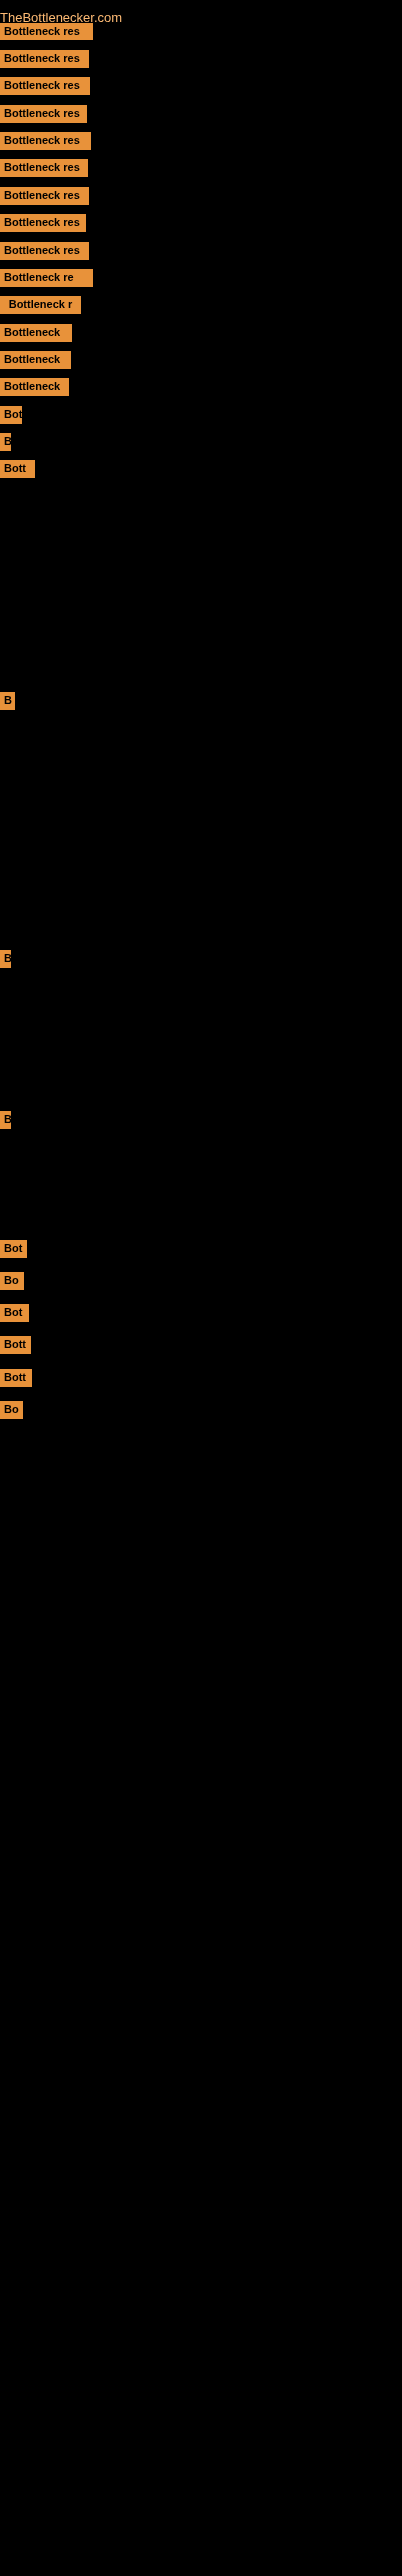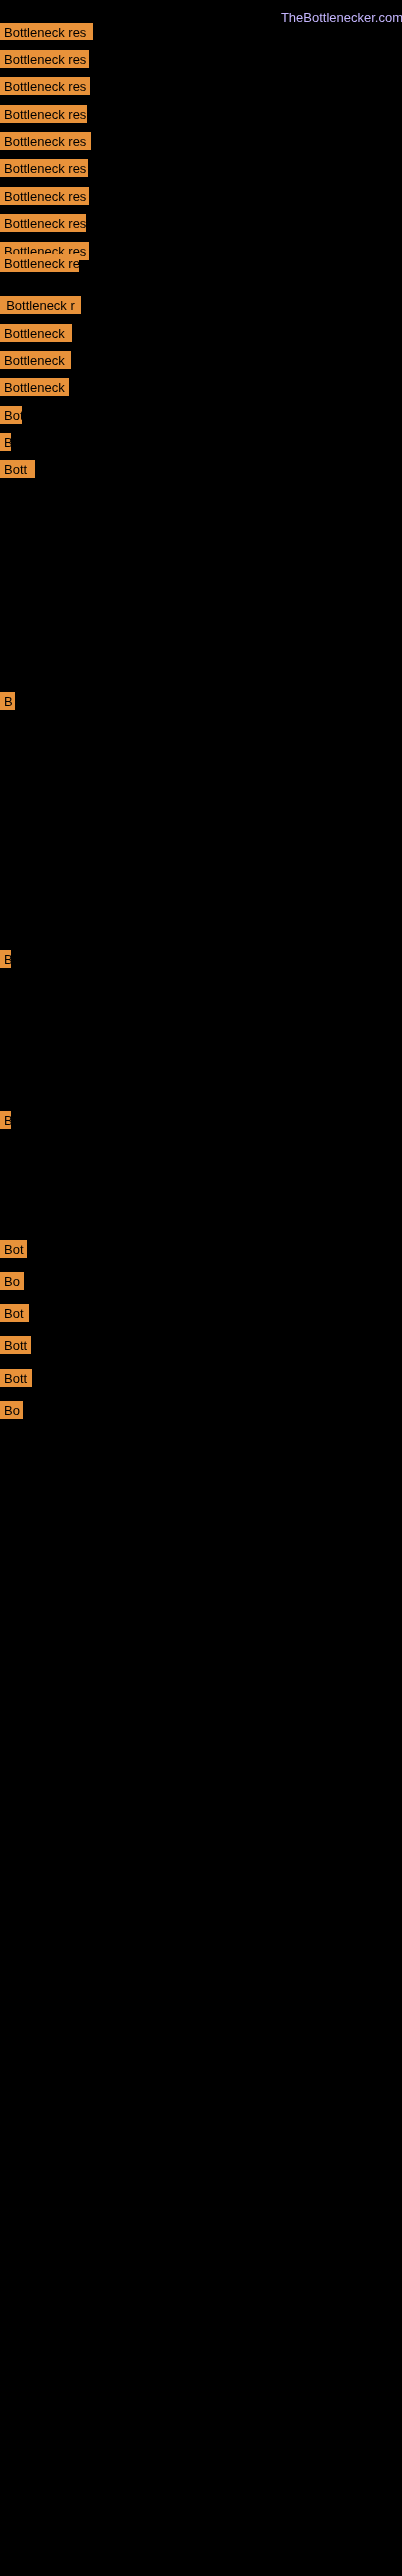--- a/index.html
+++ b/index.html
@@ -8,56 +8,56 @@
       box-sizing: border-box;
     }
     body {
       background-color: #000000;
       font-family: Arial, sans-serif;
       width: 403px;
       min-height: 2576px;
       position: relative;
     }
     .site-title {
-      color: #c4b5fd;
+      color: #fdba74;
       font-size: 13px;
-      text-align: right;
+      text-align: left;
       padding: 6.4px 0;
       position: absolute;
       top: 4px;
       left: 0;
       right: 0;
     }
     .bottleneck-item {
       position: absolute;
       left: 0;
       background-color: #e8923a;
       color: #000000;
-      font-size: 13px;
-      font-weight: normal;
+      font-size: 11px;
+      font-weight: bold;
       padding: 2.4px 4px;
       white-space: nowrap;
       overflow: hidden;
     }
   </style>
 </head>
 <body>
 
 <span class="site-title">TheBottlenecker.com</span>
 
 <div class="bottleneck-item" style="top: 22.5px; width: 93px; height: 17.7px;">Bottleneck res</div>
 <div class="bottleneck-item" style="top: 50px; width: 89px; height: 17.7px;">Bottleneck res</div>
 <div class="bottleneck-item" style="top: 77px; width: 90px; height: 17.7px;">Bottleneck res</div>
 <div class="bottleneck-item" style="top: 105px; width: 87px; height: 17.7px;">Bottleneck res</div>
 <div class="bottleneck-item" style="top: 132px; width: 91px; height: 17.7px;">Bottleneck res</div>
 <div class="bottleneck-item" style="top: 159px; width: 88px; height: 17.7px;">Bottleneck res</div>
 <div class="bottleneck-item" style="top: 187px; width: 89px; height: 17.7px;">Bottleneck res</div>
 <div class="bottleneck-item" style="top: 214px; width: 86px; height: 17.7px;">Bottleneck res</div>
 <div class="bottleneck-item" style="top: 242px; width: 89px; height: 17.7px;">Bottleneck res</div>
-<div class="bottleneck-item" style="top: 254px; width: 79px; height: 17.7px;">Bottleneck re</div>
+<div class="bottleneck-item" style="top: 269px; width: 93px; height: 17.7px;">Bottleneck re</div>
 <div class="bottleneck-item" style="top: 296px; width: 81px; height: 17.7px; text-align: center;">Bottleneck r</div>
 <div class="bottleneck-item" style="top: 324px; width: 72px; height: 17.7px;">Bottleneck</div>
 <div class="bottleneck-item" style="top: 351px; width: 71px; height: 17.7px;">Bottleneck</div>
 <div class="bottleneck-item" style="top: 378px; width: 69px; height: 17.7px;">Bottleneck</div>
 <div class="bottleneck-item" style="top: 406px; width: 22px; height: 17.7px;">Bottle</div>
 <div class="bottleneck-item" style="top: 433px; width: 11.3px; height: 17.7px;">B</div>
 <div class="bottleneck-item" style="top: 460px; width: 35px; height: 17.7px;">Bott</div>
 <div class="bottleneck-item" style="top: 692px; width: 14.5px; height: 17.7px;">B</div>
 <div class="bottleneck-item" style="top: 950px; width: 11.3px; height: 17.7px;">B</div>
 <div class="bottleneck-item" style="top: 1111px; width: 11.3px; height: 17.7px;">B</div>

